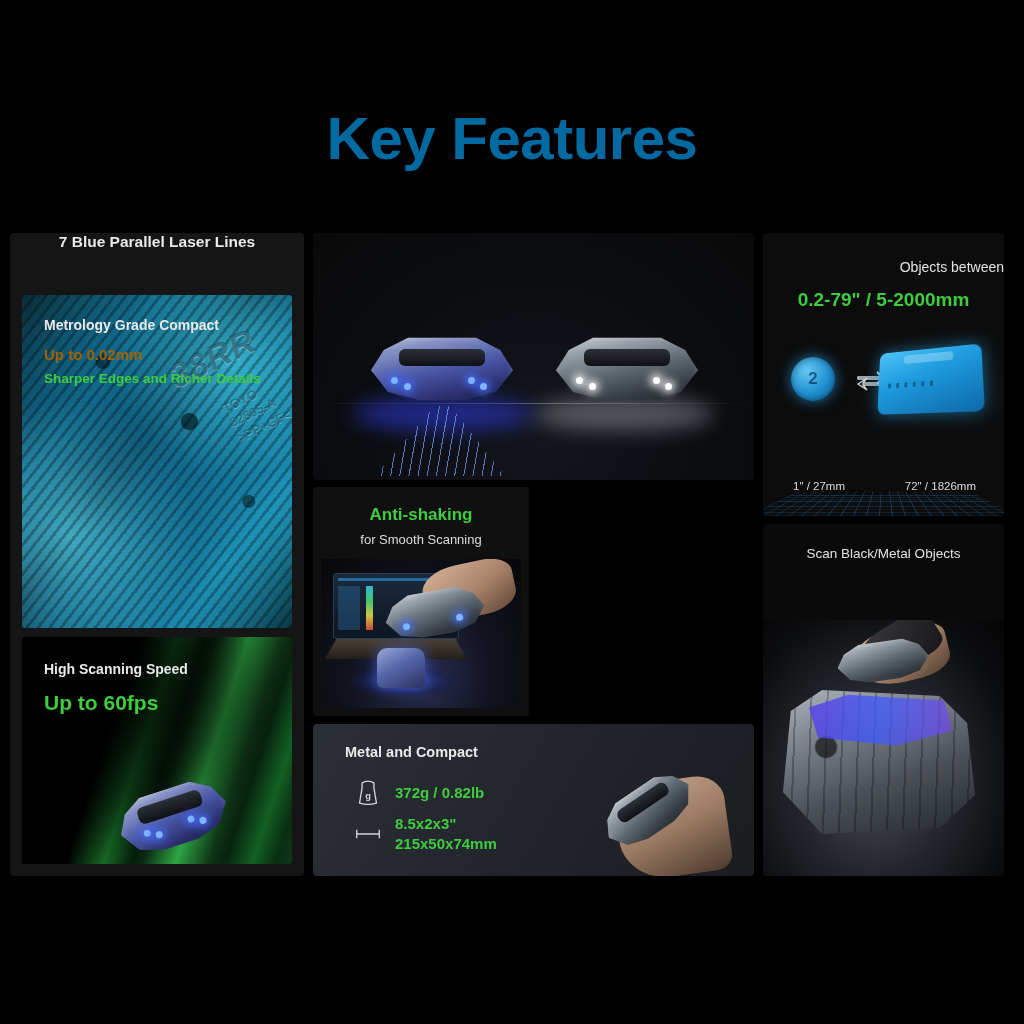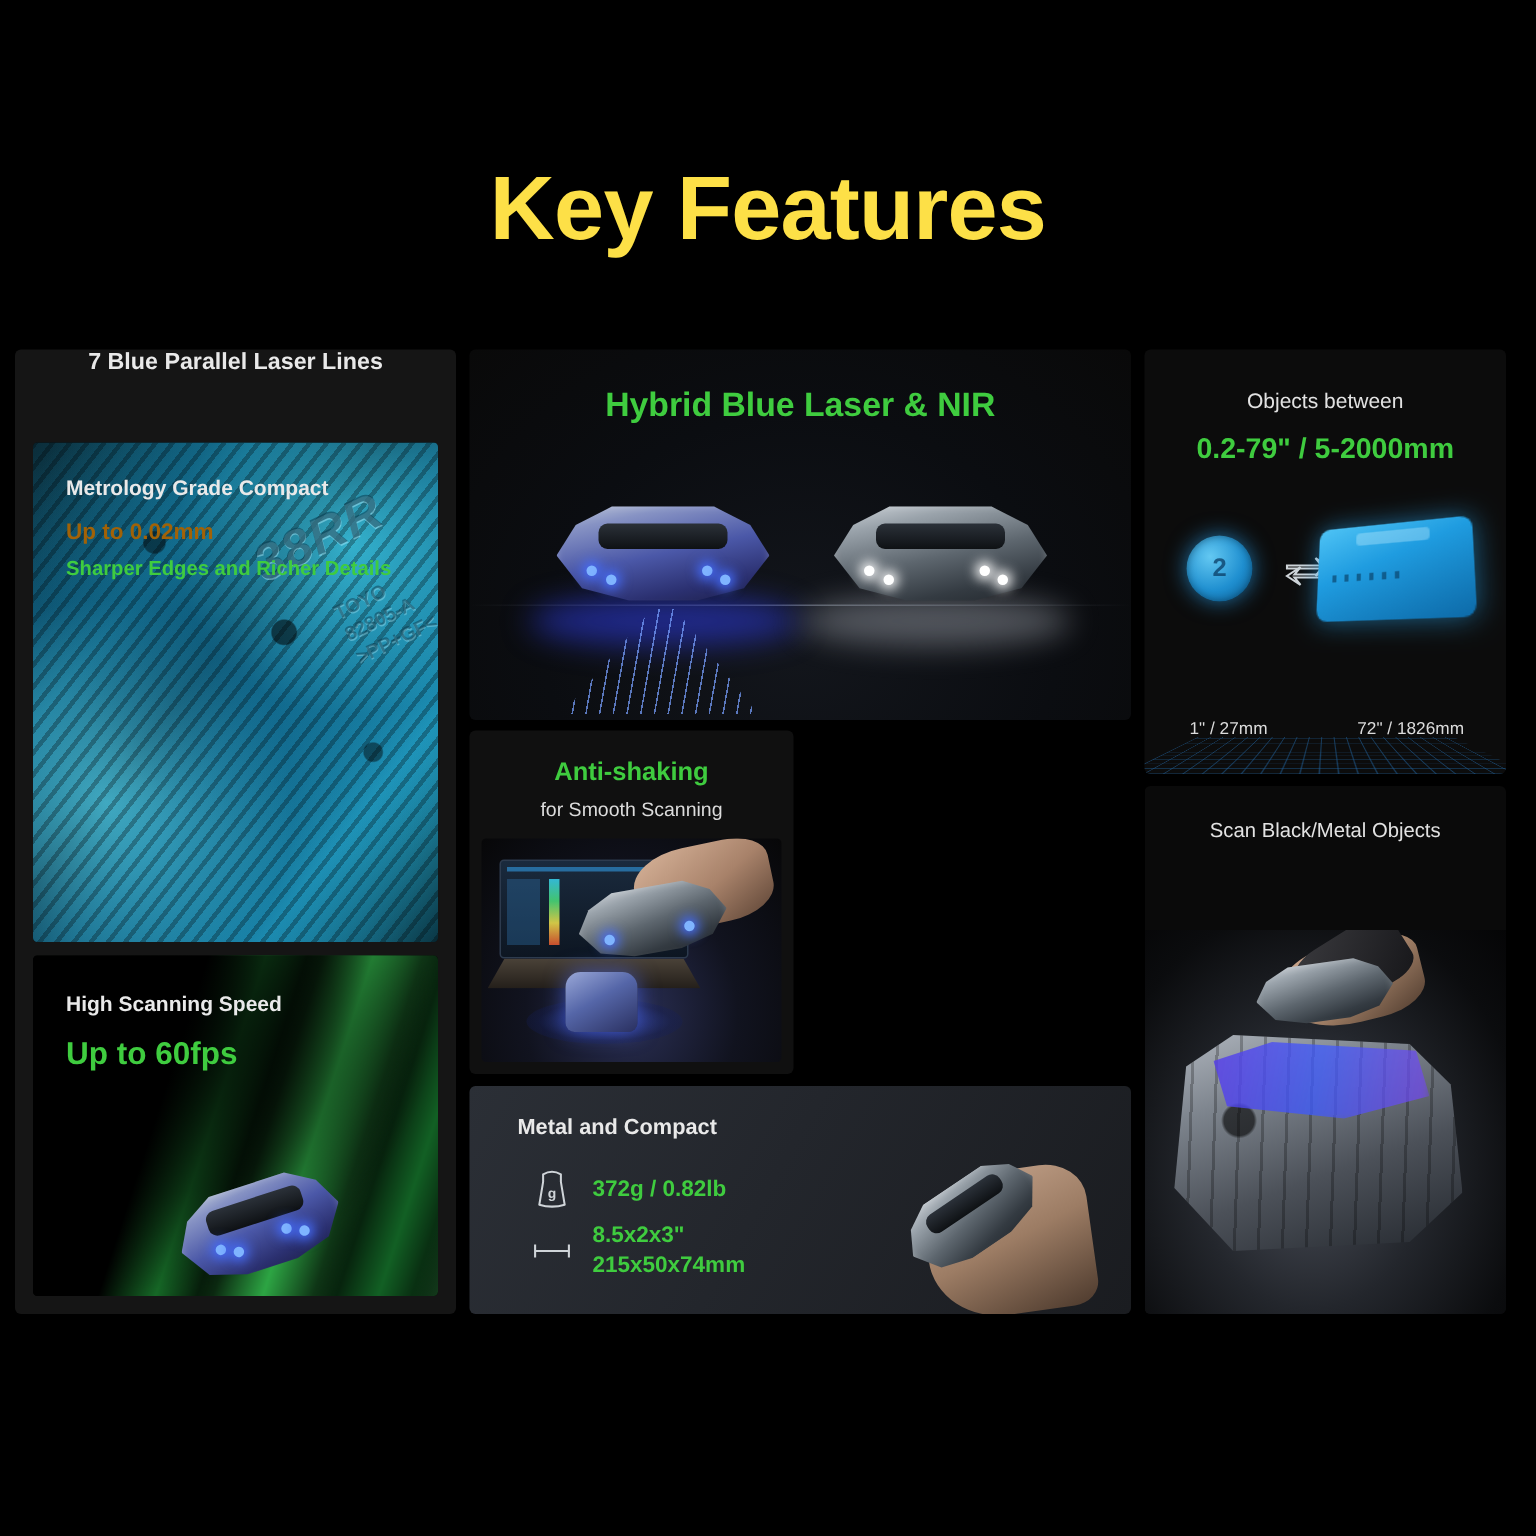--- a/index.html
+++ b/index.html
@@ -8,21 +8,21 @@
     background: #000;
     font-family: "Liberation Sans", sans-serif;
     overflow: hidden;
   }
   .page { position: relative; width: 1024px; height: 1024px; background: #000; }
 
   
   .title {
     position: absolute; left: 0; top: 104px; width: 100%;
     text-align: center;
-    font-size: 60px; font-weight: bold; color: #fde047;
+    font-size: 60px; font-weight: bold; color: #0369a1;
     letter-spacing: -0.5px;
   }
 
   
   .grid { position: absolute; left: 10px; top: 233px; width: 994px; height: 643px; }
   .panel {
     position: absolute;
     background: #151515;
     border-radius: 4px;
     overflow: hidden;
@@ -140,21 +140,21 @@
   .laser-fan {
     position: absolute; left: 62px; top: 95px; width: 130px; height: 70px;
     background:
       repeating-linear-gradient(100deg, rgba(120,160,255,.85) 0 1px, rgba(0,0,0,0) 1px 9px);
     clip-path: polygon(46% 0%, 58% 0%, 100% 100%, 0% 100%);
     opacity: .85;
   }
 
   
   .p-objects { background: #0c0c0c; }
-  .p-objects .hdr1 { margin-top: 26px; font-size: 14px; text-align: center; color: #e2e2e2; }
+  .p-objects .hdr1 { margin-top: 26px; font-size: 14px; text-align: right; color: #e2e2e2; }
   .p-objects .hdr2 { margin-top: 14px; font-size: 19px; text-align: center; }
   .obj-stage { position: absolute; left: 0; top: 108px; width: 100%; height: 175px; }
   .wire-floor {
     position: absolute; left: -6%; bottom: 0; width: 112%; height: 96px;
     background:
       repeating-linear-gradient(90deg, rgba(40,140,230,.55) 0 1px, rgba(0,0,0,0) 1px 13px),
       repeating-linear-gradient(0deg, rgba(40,140,230,.45) 0 1px, rgba(0,0,0,0) 1px 9px);
     transform: perspective(150px) rotateX(66deg);
     transform-origin: bottom center;
     opacity: .65;
@@ -363,21 +363,20 @@
           <div class="visor"></div>
           <div class="led blue" style="left:20%; top:56%;"></div>
           <div class="led blue" style="left:30%; top:64%;"></div>
           <div class="led blue" style="left:62%; top:56%;"></div>
           <div class="led blue" style="left:72%; top:64%;"></div>
         </div>
       </div>
     </div>
 
     <div class="panel p-hybrid">
-      <div class="hdr cap-green">Hybrid Blue Laser &amp; NIR</div>
       <div class="hybrid-stage">
         <div class="hybrid-floor"></div>
 
         <div class="glow-floor" style="left:40px; top:86px; width:180px; height:34px; background:rgba(45,60,230,.55);"></div>
         <div class="glow-floor" style="right:40px; top:86px; width:180px; height:34px; background:rgba(210,215,225,.35);"></div>
         <div class="laser-fan"></div>
 
         <div class="device blue" style="left:58px; top:24px; width:142px; height:68px;">
           <div class="body"></div>
           <div class="visor"></div>

